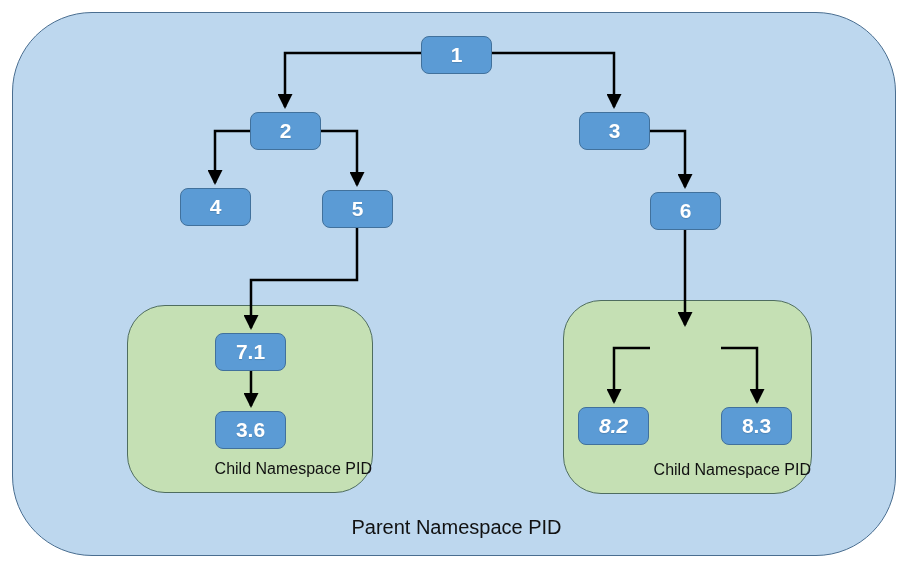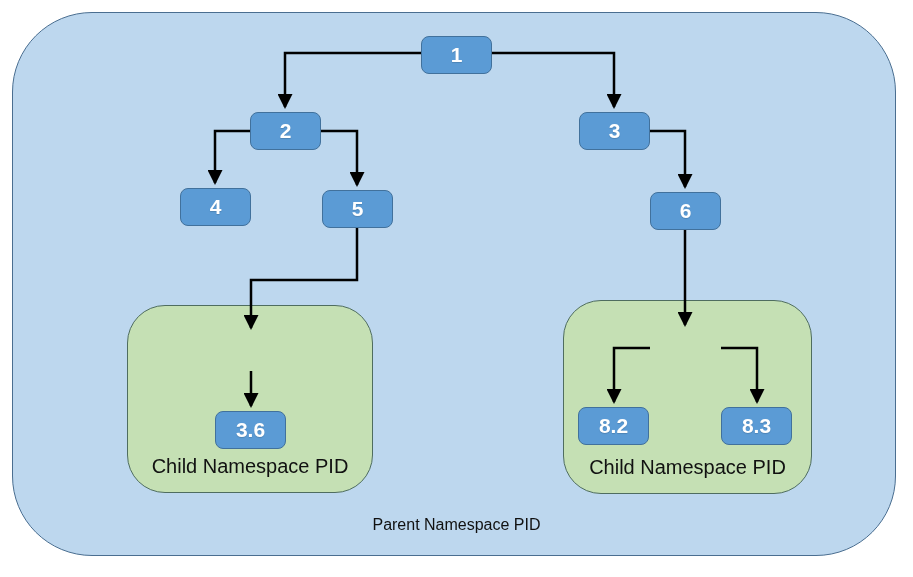--- a/index.html
+++ b/index.html
@@ -25,23 +25,23 @@
     border:1.5px solid #4f6d5f;
     border-radius:38px;
     box-sizing:border-box;
   }
   .child-box.left{ left:127px;top:305px;width:246px;height:188px; }
   .child-box.right{ left:563px;top:300px;width:249px;height:194px; }
   .child-label{
     position:absolute;
     left:0;right:0;
     bottom:14px;
-    text-align:center;
+    text-align:right;
     color:#111111;
-    font-size:20px;
+    font-size:16px;
   }
   .node{
     position:absolute;
     width:71px;height:38px;
     background:#5B9BD5;
     border:1.5px solid #41719C;
     border-radius:8px;
     box-sizing:border-box;
     color:#ffffff;
     font-size:21px;
@@ -53,40 +53,40 @@
   }
   .n1{left:421px;top:36px;}
   .n2{left:250px;top:112px;}
   .n3{left:579px;top:112px;}
   .n4{left:180px;top:188px;}
   .n5{left:322px;top:190px;}
   .n6{left:650px;top:192px;}
   .n7_1{left:215px;top:333px;}
   .n7_2{left:215px;top:411px;}
   .n8_1{left:650px;top:330px;}
-  .n8_2{left:578px;top:407px;}
+  .n8_2{left:578px;top:407px;font-style:italic;}
   .n8_3{left:721px;top:407px;}
   .edges{
     position:absolute;
     left:0;top:0;
     width:913px;height:577px;
     pointer-events:none;
   }
   .edges polyline{
     fill:none;
     stroke:#000000;
     stroke-width:2.5;
   }
   .parent-label{
     position:absolute;
     left:0;right:0;
     top:516px;
     text-align:center;
     color:#111111;
-    font-size:16px;
+    font-size:20px;
   }
 </style>
 </head>
 <body>
 
 <div class="canvas">
 
   <div class="outer-box"></div>
 
   <div class="child-box left">
@@ -114,19 +114,20 @@
     <polyline points="650,348 614,348 614,402" marker-end="url(#arrow)"></polyline>
     <polyline points="721,348 757,348 757,402" marker-end="url(#arrow)"></polyline>
   </svg>
 
   <div class="node n1">1</div>
   <div class="node n2">2</div>
   <div class="node n3">3</div>
   <div class="node n4">4</div>
   <div class="node n5">5</div>
   <div class="node n6">6</div>
+  <div class="node n7_1">7.1</div>
   <div class="node n7_2">3.6</div>
   <div class="node n8_2">8.2</div>
   <div class="node n8_3">8.3</div>
 
   <div class="parent-label">Parent Namespace PID</div>
 
 </div>
 
 </body></html>

